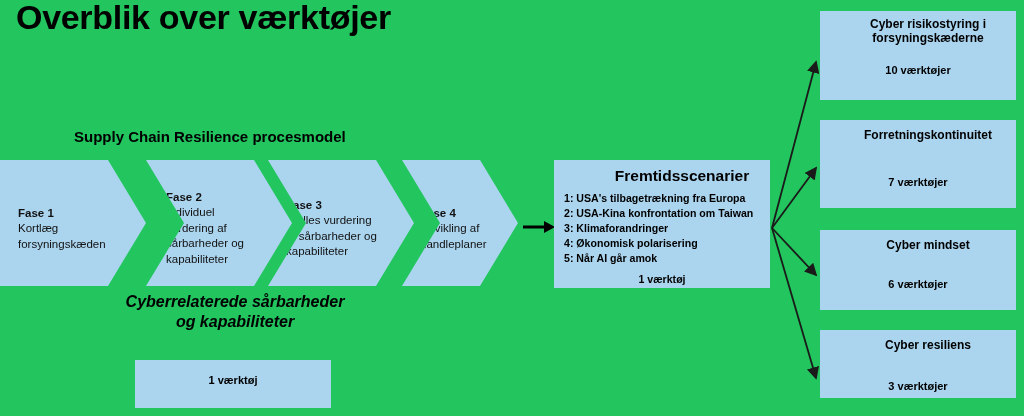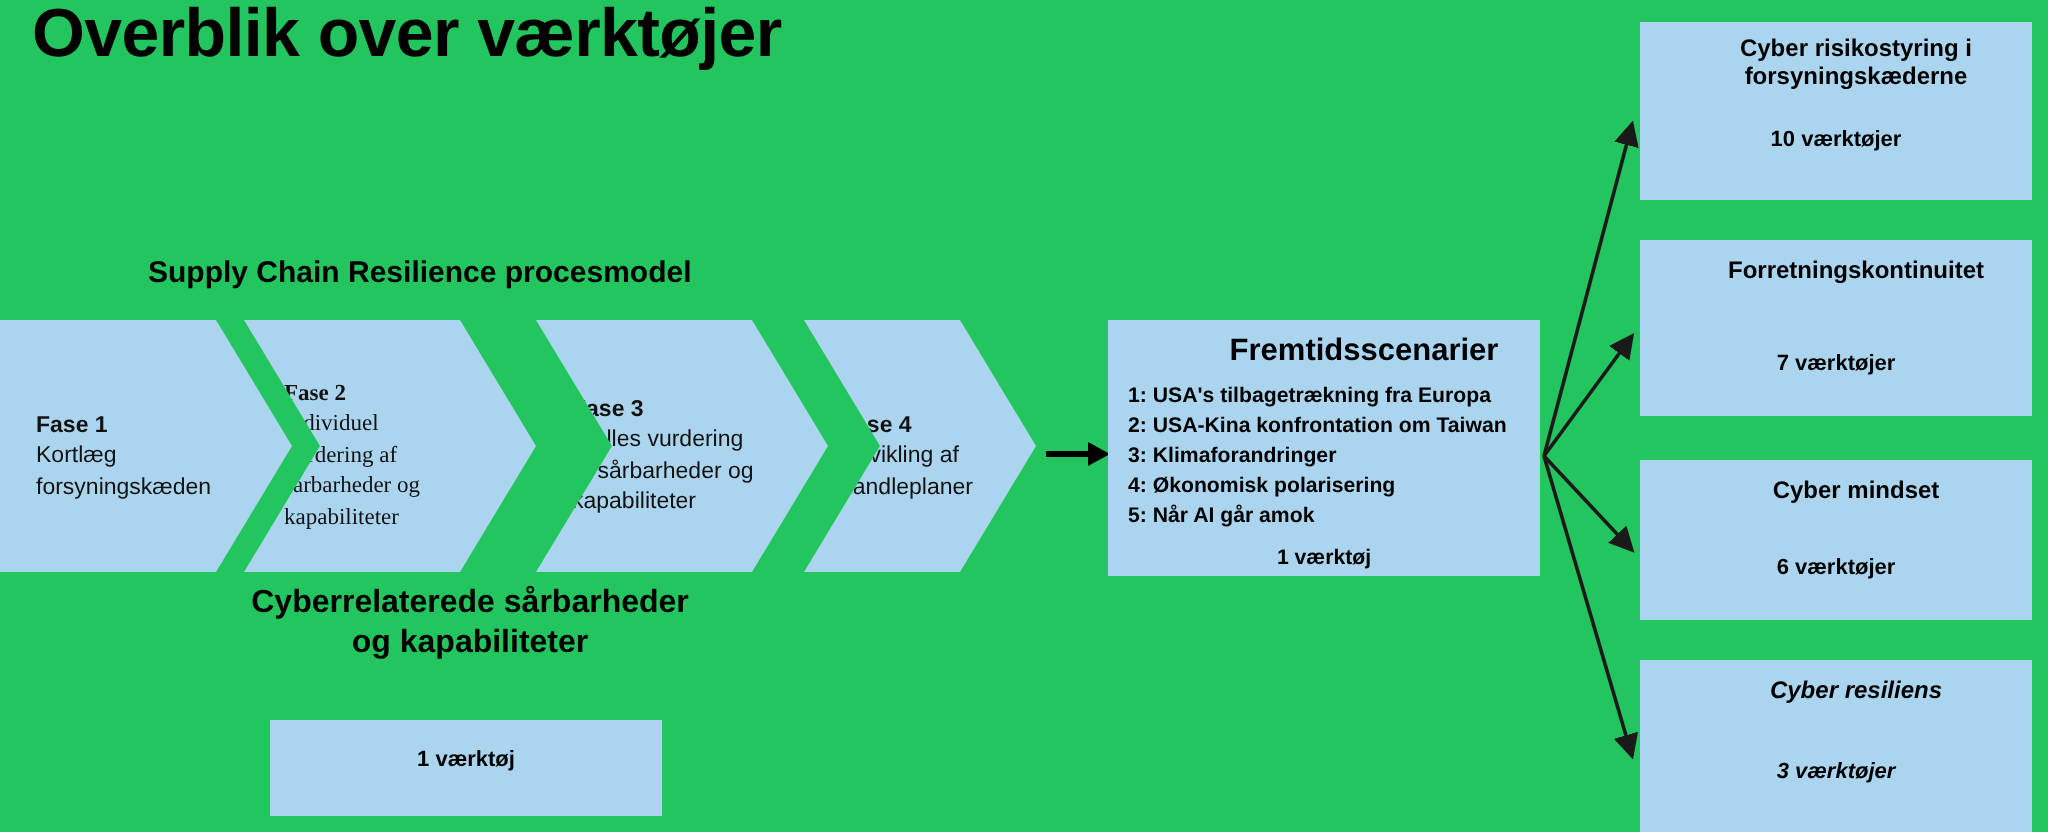--- a/index.html
+++ b/index.html
@@ -44,20 +44,21 @@
 
   .stacked-heading {
     position: absolute;
     left: 120px;
     top: 292px;
     width: 230px;
     text-align: center;
     font-size: 16px;
     font-weight: bold;
     line-height: 1.28;
+    font-style: italic;
   }
 
   
   #chevron-band {
     position: absolute;
     left: 0px;
     top: 160px;
     width: 520px;
     height: 126px;
   }
@@ -67,24 +68,23 @@
     height: 126px;
     background: #ABD5EF;
     box-sizing: border-box;
   }
   .chev-1 {
     left: 0px;
     width: 146px;
     clip-path: polygon(0 0, 108px 0, 146px 50%, 108px 100%, 0 100%);
   }
   .chev-2 {
-    left: 122px;
+    left: 146px;
     width: 146px;
     clip-path: polygon(0 0, 108px 0, 146px 50%, 108px 100%, 0 100%, 38px 50%);
-    font-family: Liberation Serif, serif;
   }
   .chev-3 {
     left: 268px;
     width: 146px;
     clip-path: polygon(0 0, 108px 0, 146px 50%, 108px 100%, 0 100%, 38px 50%);
   }
   .chev-4 {
     left: 402px;
     width: 116px;
     clip-path: polygon(0 0, 78px 0, 116px 50%, 78px 100%, 0 100%, 38px 50%);
@@ -180,21 +180,21 @@
   }
   #cat-box-0 { top: 11px;  height: 89px; }
   #cat-box-0 .cat-title { padding-top: 6px; }
   #cat-box-0 .cat-count { padding-top: 18px; }
   #cat-box-1 { top: 120px; height: 88px; }
   #cat-box-1 .cat-title { padding-top: 8px; }
   #cat-box-1 .cat-count { padding-top: 34px; }
   #cat-box-2 { top: 230px; height: 80px; }
   #cat-box-2 .cat-title { padding-top: 8px; }
   #cat-box-2 .cat-count { padding-top: 26px; }
-  #cat-box-3 { top: 330px; height: 86px; font-style: italic; }
+  #cat-box-3 { top: 330px; height: 68px; }
   #cat-box-3 .cat-title { padding-top: 8px; }
   #cat-box-3 .cat-count { padding-top: 28px; }
 
   
   #cyber-tools-box {
     position: absolute;
     left: 135px;
     top: 360px;
     width: 196px;
     height: 48px;

